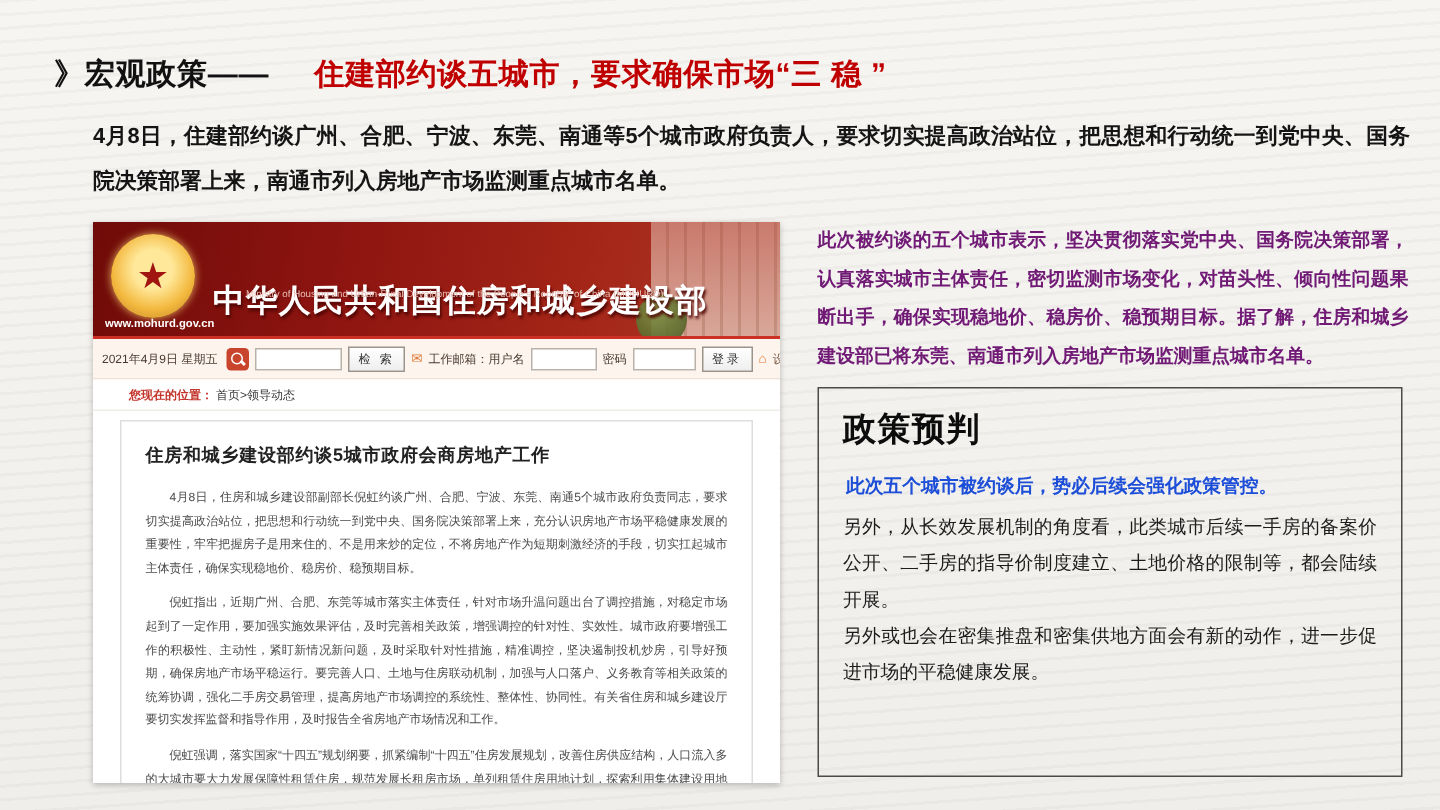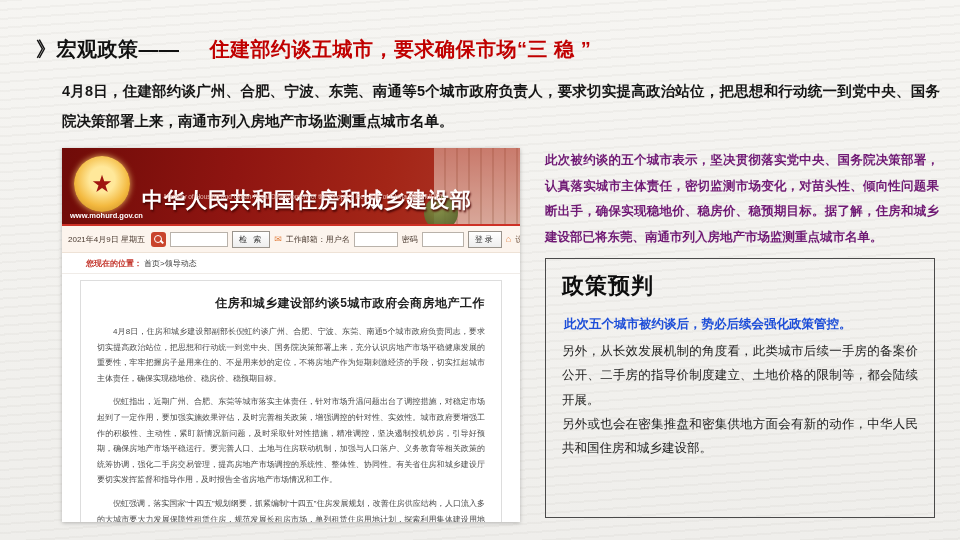--- a/index.html
+++ b/index.html
@@ -52,21 +52,21 @@
         font-size:8px;padding:0 6px;display:flex;align-items:center;letter-spacing:2px;color:#333;}
   .tb-ico{color:#e07b39;font-size:9px;}
   .tb-link{color:#7a5c49;}
 
   .crumb{height:20px;display:flex;align-items:center;background:#fff;padding:0 24px;font-size:8px;gap:2px;
         border-bottom:1px solid #f0ece8;}
   .crumb .lab{color:#c3342b;font-weight:bold;}
   .crumb .path{color:#3a3a3a;}
 
   .article{margin:6px 18px 0 18px;border:1px solid #ddd;background:#fff;padding:12px 16px 10px 16px;height:238px;overflow:hidden;}
-  .article h3{margin:2px 0 12px 0;text-align:right;font-size:12px;color:#222;letter-spacing:.5px;}
+  .article h3{margin:2px 0 12px 0;text-align:left;font-size:12px;color:#222;letter-spacing:.5px;}
   .article p{margin:0 0 8px 0;font-size:8px;line-height:1.95;color:#4a4a4a;text-indent:2em;text-align:justify;}
 
   
   .rcol{left:545px;top:148px;width:394px;font-size:12.5px;font-weight:bold;line-height:2.05;
         color:#701a75;text-align:justify;}
 
   .pbox{left:545px;top:258px;width:390px;height:260px;border:1px solid #4a4a4a;padding:12px 16px;box-sizing:border-box;}
   .pbox h2{margin:0 0 12px 0;font-size:22px;letter-spacing:1px;color:#0c0c0c;}
   .pbox .lead{font-size:12.5px;font-weight:bold;color:#1d4ed8;line-height:1.9;margin:2px;}
   .pbox p{font-size:12.5px;color:#1c1c1c;line-height:1.95;margin:0;text-align:justify;font-weight:500;}
@@ -120,14 +120,14 @@
     <p>倪虹强调，落实国家“十四五”规划纲要，抓紧编制“十四五”住房发展规划，改善住房供应结构，人口流入多的大城市要大力发展保障性租赁住房，规范发展长租房市场，单列租赁住房用地计划，探索利用集体建设用地和企事业单位自有闲置土地建设租赁住房。</p>
   </div>
 </div>
 
 <div class="abs rcol">此次被约谈的五个城市表示，坚决贯彻落实党中央、国务院决策部署，认真落实城市主体责任，密切监测市场变化，对苗头性、倾向性问题果断出手，确保实现稳地价、稳房价、稳预期目标。据了解，住房和城乡建设部已将东莞、南通市列入房地产市场监测重点城市名单。</div>
 
 <div class="abs pbox">
   <h2>政策预判</h2>
   <p class="lead">此次五个城市被约谈后，势必后续会强化政策管控。</p>
   <p>另外，从长效发展机制的角度看，此类城市后续一手房的备案价公开、二手房的指导价制度建立、土地价格的限制等，都会陆续开展。</p>
-  <p>另外或也会在密集推盘和密集供地方面会有新的动作，中华人民共和国住房和城乡建设部。</p>
+  <p>另外或也会在密集推盘和密集供地方面会有新的动作，进一步促进市场的平稳健康发展。</p>
 </div>
 
 </body></html>

